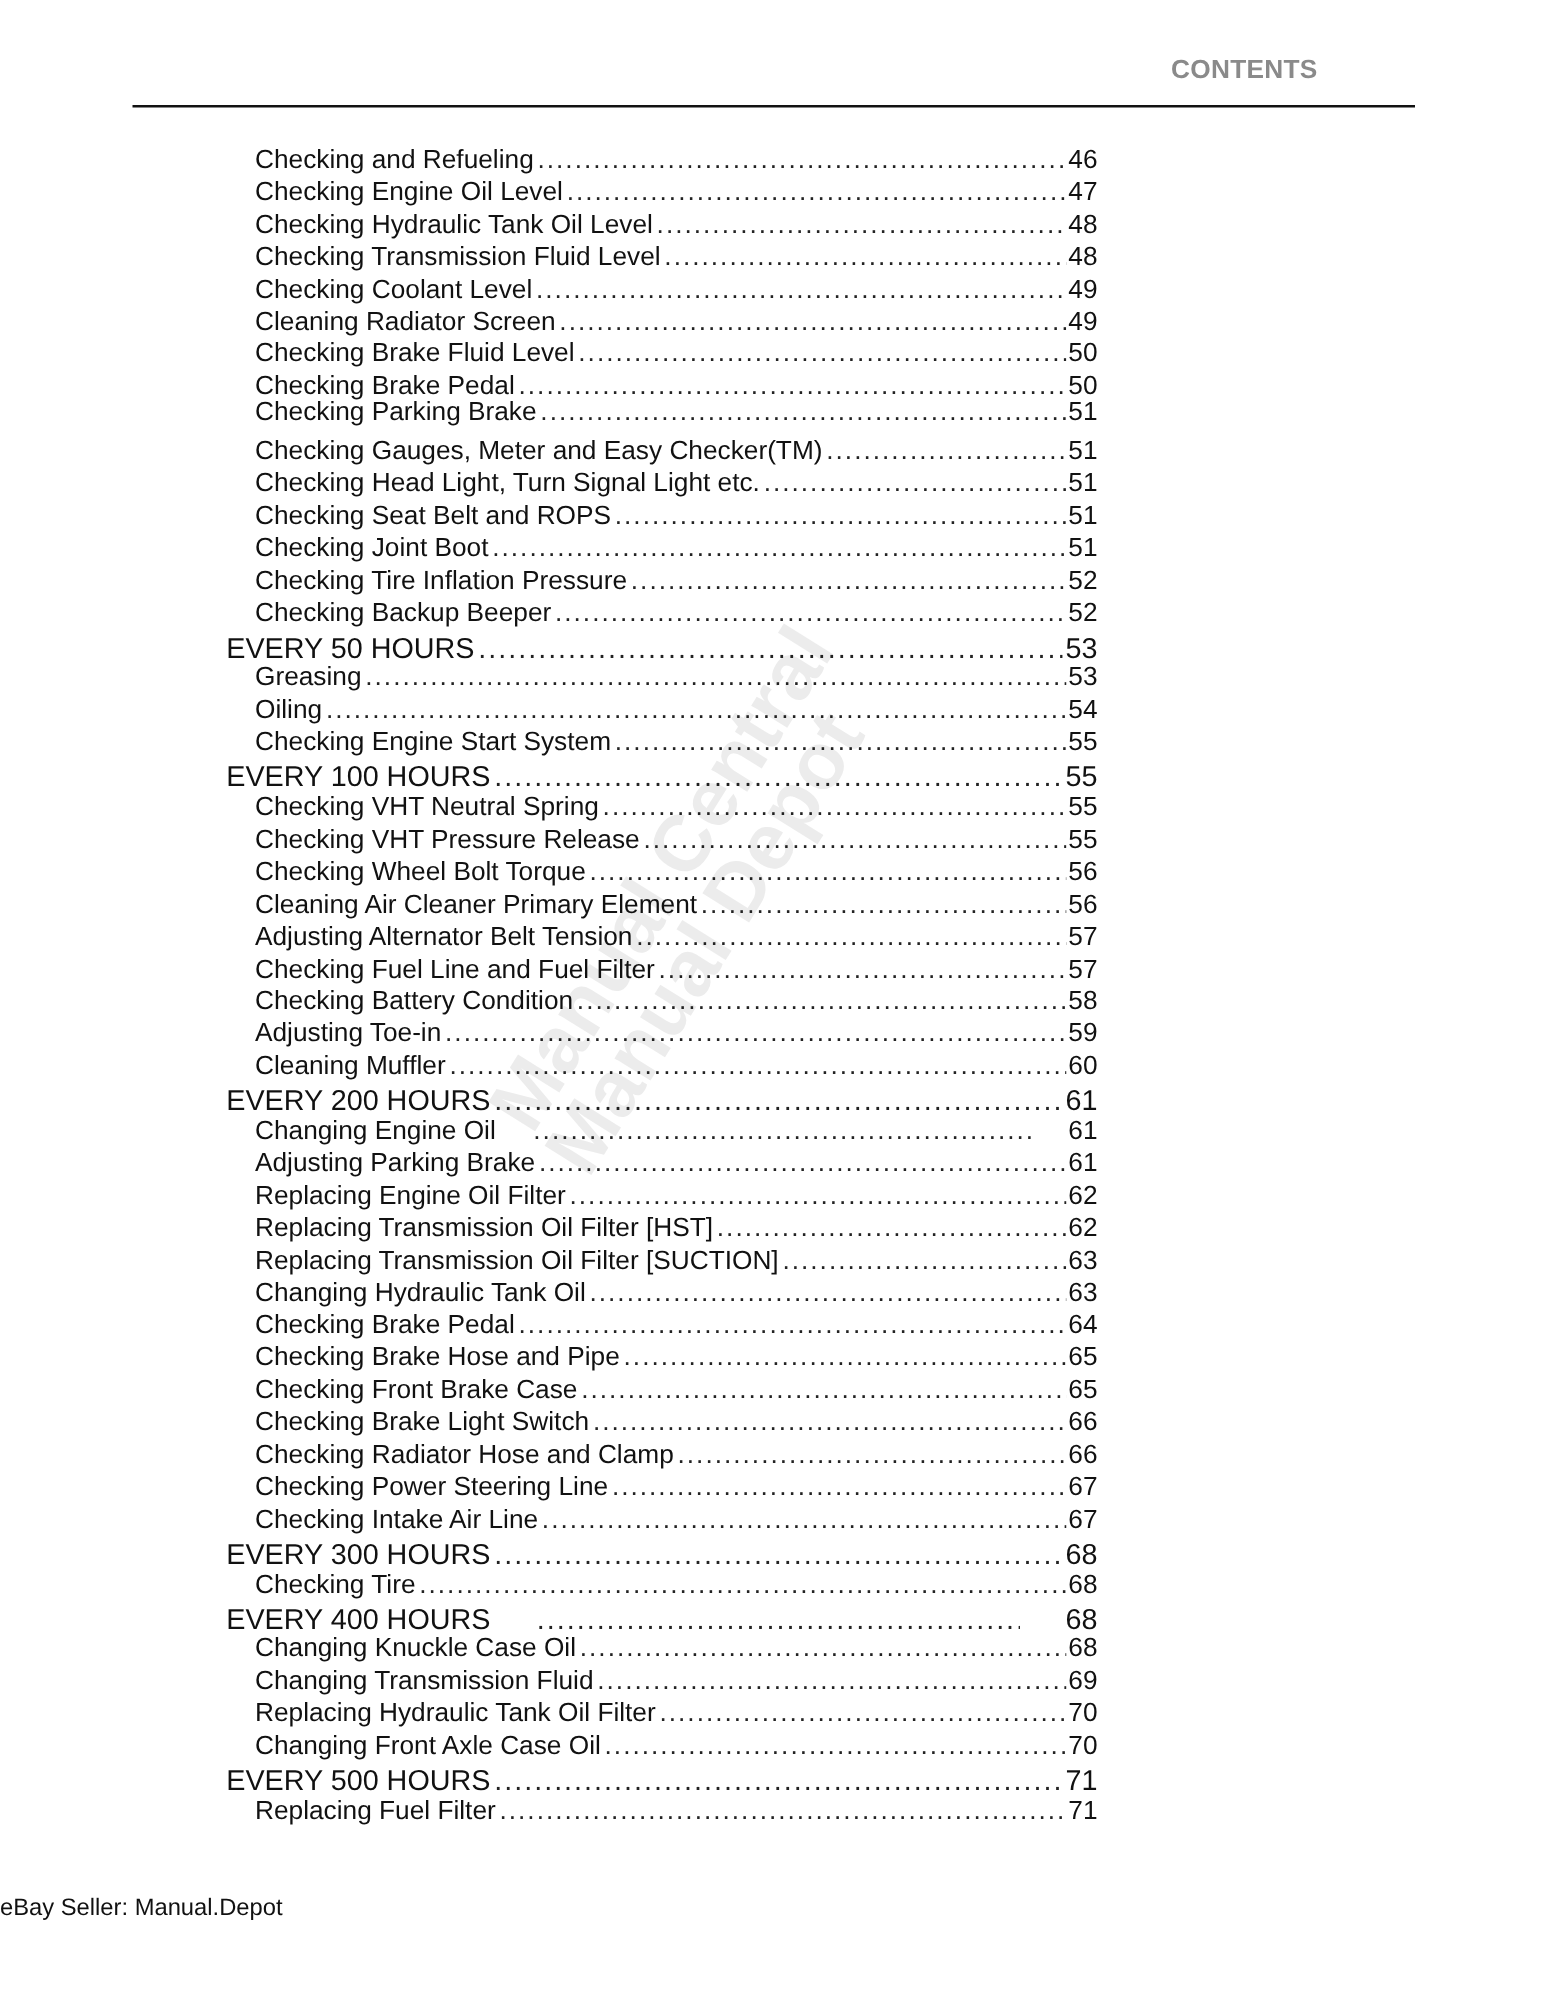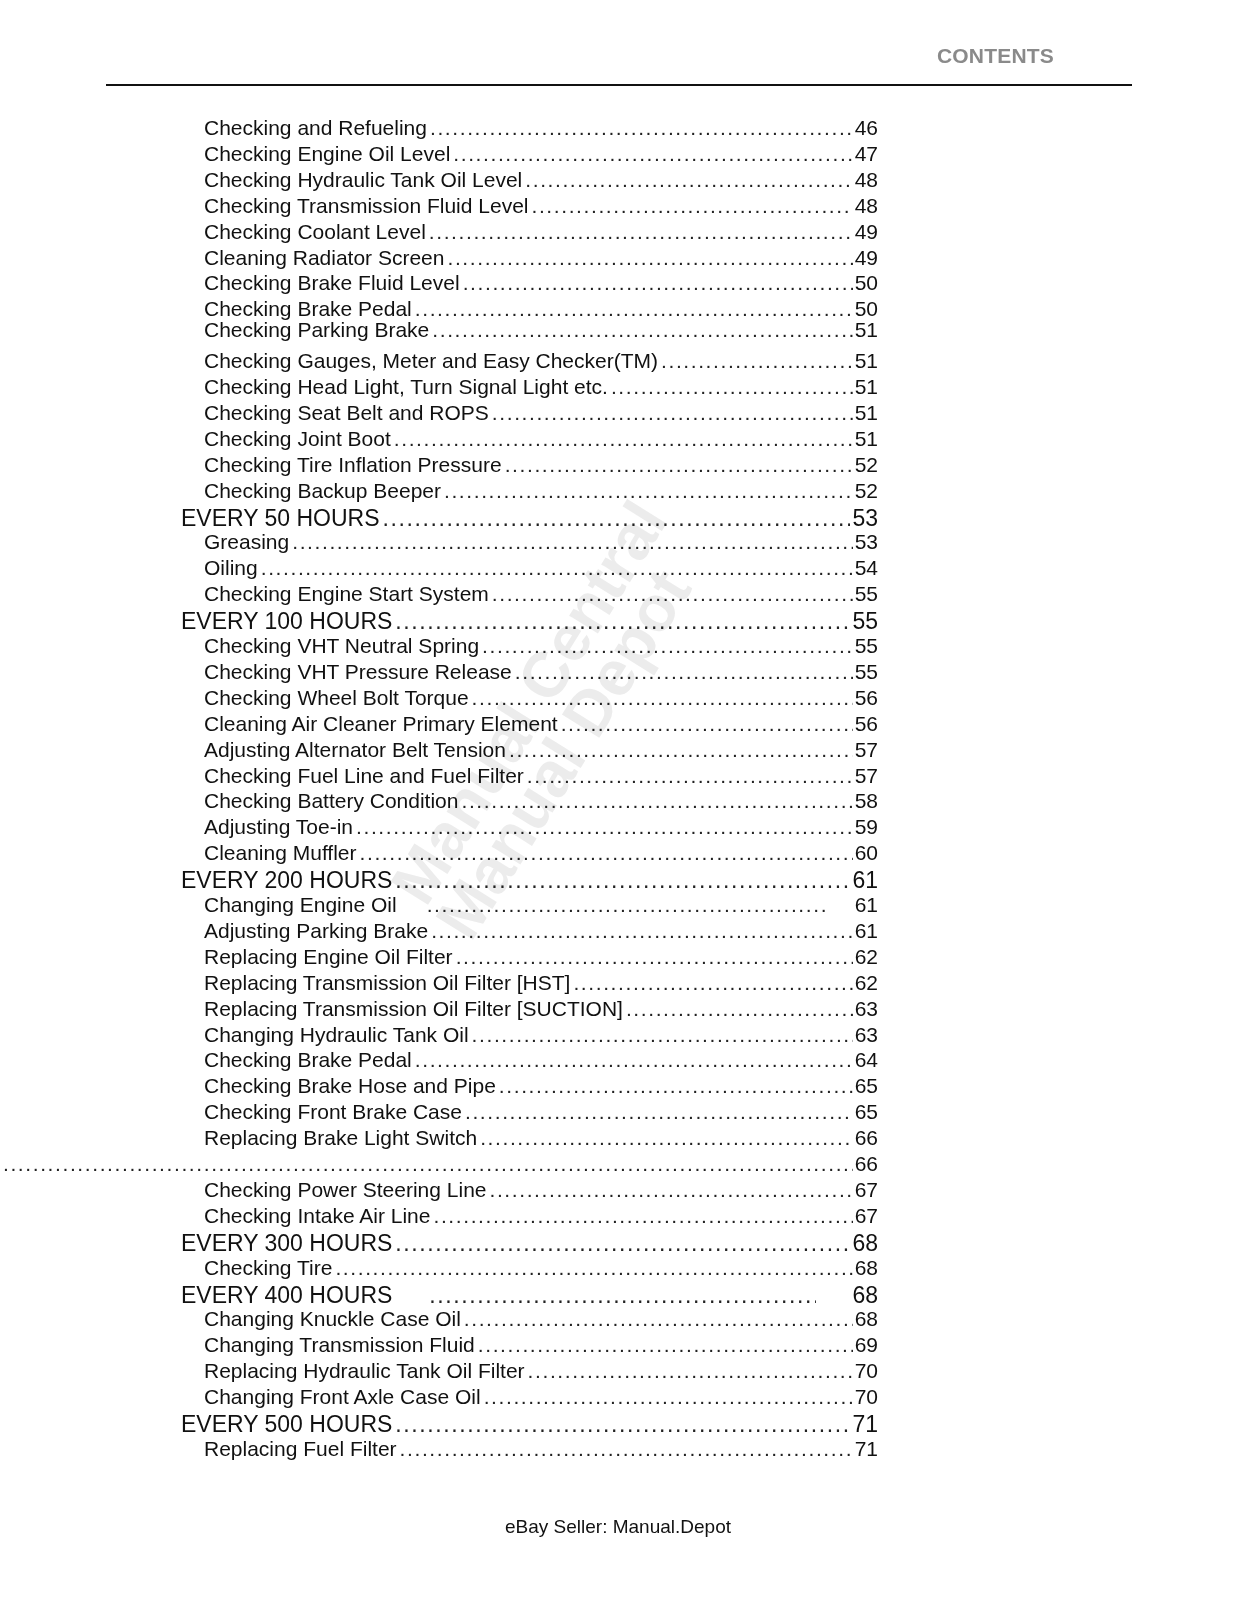--- a/index.html
+++ b/index.html
@@ -32,21 +32,21 @@
     content: "..............................................................................................................................................................................................................................";
   }
   .toc-row .page { flex: 0 0 auto; text-align: right; }
   .watermark {
     position: absolute; pointer-events: none;
     font-family: "Liberation Sans", sans-serif; font-weight: bold;
     color: rgba(150,150,150,0.18); font-size: 64px; line-height: 64px;
     transform: rotate(-58deg); transform-origin: left top; white-space: nowrap;
   }
   .footer {
-    position: absolute; top: 1516px; left: 0; width: 1236px; text-align: center;
+    position: absolute; top: 1516px; left: 0; width: 1236px; text-align: left;
     font-size: 19px; color: #111;
   }
 </style>
 </head>
 <body>
 
 <div class="header-title">CONTENTS</div>
 <div class="header-rule"></div>
 
 <div class="watermark" style="left:380px; top:880px;">Manual Central</div>
@@ -242,25 +242,26 @@
     <span class="title" style="margin-left: 204px;">Checking Brake Hose and Pipe</span>
     <span class="leader"></span>
     <span class="page" style="margin-right: 182px;">65</span>
   </div>
     <div class="toc-row sub" style="top: 984.2px;">
     <span class="title" style="margin-left: 204px;">Checking Front Brake Case</span>
     <span class="leader"></span>
     <span class="page" style="margin-right: 182px;">65</span>
   </div>
     <div class="toc-row sub" style="top: 1010.1px;">
-    <span class="title" style="margin-left: 204px;">Replacing Brake Light Switch</span>
+    <span class="title" style="margin-left: 204px;">Checking Brake Light Switch</span>
     <span class="leader"></span>
     <span class="page" style="margin-right: 182px;">66</span>
   </div>
     <div class="toc-row sub" style="top: 1036px;">
+    <span class="title" style="margin-left: 204px;">Checking Radiator Hose and Clamp</span>
     <span class="leader"></span>
     <span class="page" style="margin-right: 182px;">66</span>
   </div>
     <div class="toc-row sub" style="top: 1061.9px;">
     <span class="title" style="margin-left: 204px;">Checking Power Steering Line</span>
     <span class="leader"></span>
     <span class="page" style="margin-right: 182px;">67</span>
   </div>
     <div class="toc-row sub" style="top: 1087.8px;">
     <span class="title" style="margin-left: 204px;">Checking Intake Air Line</span>

